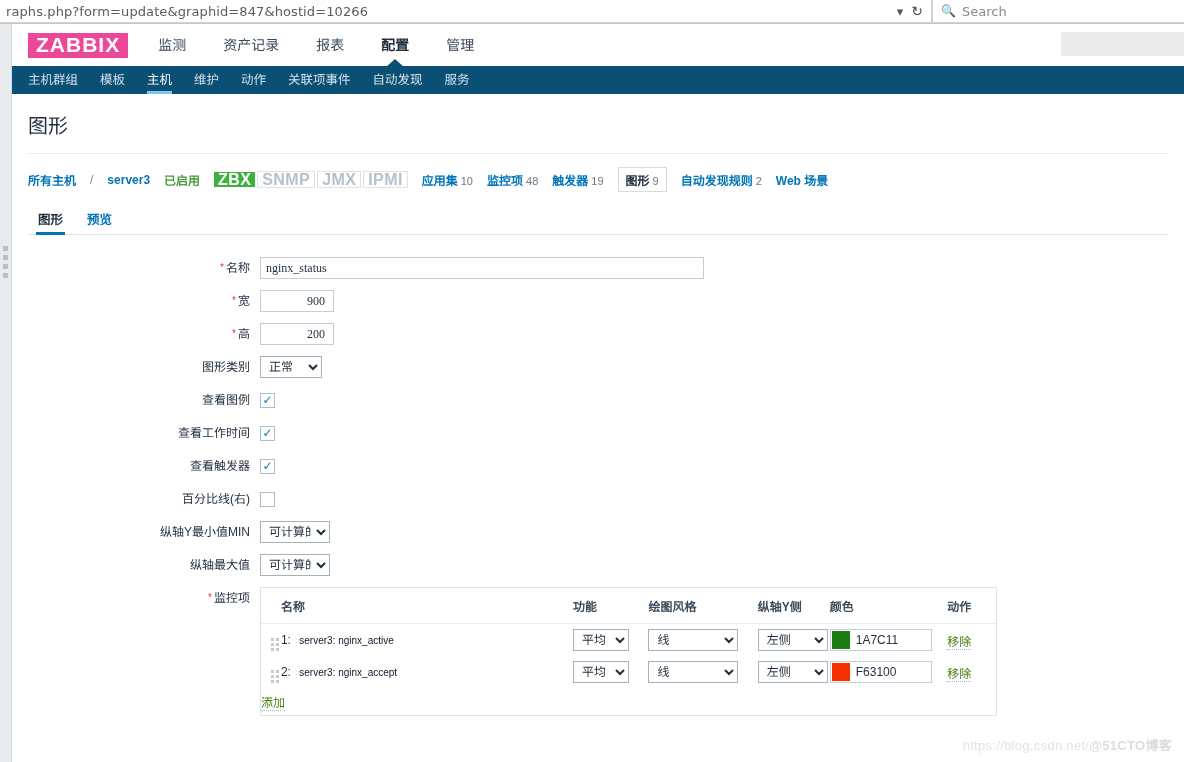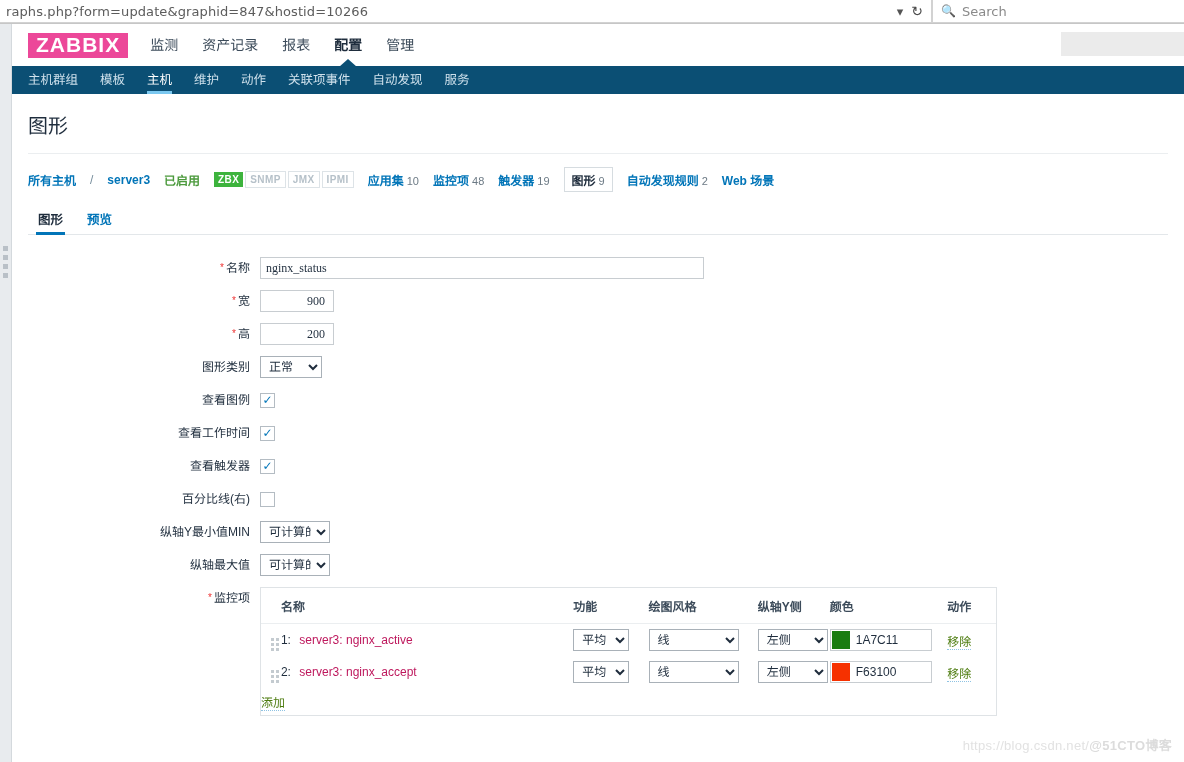--- a/index.html
+++ b/index.html
@@ -92,21 +92,21 @@
     background: #ec4899;
     color: #ffffff;
     font-weight: bold;
     font-size: 21px;
     letter-spacing: 1px;
     padding: 1px 8px 2px;
     line-height: 22px;
     font-family: "Liberation Sans", sans-serif;
     margin-right: 22px;
   }
-  .top-nav { display: flex; align-items: center; gap: 24px; height: 42px; }
+  .top-nav { display: flex; align-items: center; gap: 37px; height: 42px; margin-left: 8px; }
   .top-nav a {
     color: #3c4b5a;
     text-decoration: none;
     font-size: 14px;
     line-height: 42px;
     position: relative;
   }
   .top-nav a.active { color: #1f2d3d; font-weight: bold; }
   .top-nav a.active::after {
     content: "";
@@ -165,21 +165,21 @@
     display: flex; align-items: center; gap: 14px;
     padding: 13px 0 12px;
     flex-wrap: nowrap;
   }
   .crumbs a { color: #0275b8; text-decoration: none; font-size: 12px; font-weight: bold; }
   .crumbs .sep { color: #768d9c; font-size: 12px; }
   .crumb-count { color: #6c7a85; font-weight: normal; font-size: 11px; margin-left: 3px; }
   .status-enabled { color: #4c9a3d; font-size: 12px; font-weight: bold; }
   .iface-group { display: flex; gap: 2px; align-items: center; }
   .iface {
-    font-size: 10px; font-weight: bold; letter-spacing: .4px;
+    font-size: 16px; font-weight: bold; letter-spacing: .4px;
     padding: 2px 4px; line-height: 11px;
   }
   .iface.on { background: #3db33d; color: #ffffff; }
   .iface.off { background: #ffffff; color: #b6c1c9; border: 1px solid #dde3e7; }
   .crumb-active {
     border: 1px solid #d6dce0;
     padding: 3px 7px;
     background: #ffffff;
     color: #1f2d3d;
     font-weight: bold;
@@ -288,21 +288,21 @@
 
   .grip {
     display: inline-grid;
     grid-template-columns: 3px 3px;
     gap: 2px;
     opacity: .55;
   }
   .grip i { width: 3px; height: 3px; background: #95a1ab; display: block; }
 
   .idx { color: #1f2d3d; font-size: 12px; padding-right: 5px; }
-  .item-link { color: #be185d; text-decoration: none; font-size: 12px; text-align: right; }
+  .item-link { color: #0f172a; text-decoration: none; font-size: 10px; text-align: right; }
 
   .color-cell { display: flex; align-items: center; border: 1px solid #c8cdd1; height: 22px; width: 102px; background:#fff; }
   .swatch { width: 18px; height: 18px; margin: 0 6px 0 1px; flex: 0 0 18px; }
   .color-val { font-size: 12px; color: #1f2d3d; }
 
   .link-dotted {
     color: #4d7c0f; text-decoration: none; font-size: 12px;
     border-bottom: 1px dotted #8fc3e3;
   }
   .add-row td { padding: 7px 0 9px 10px; }

